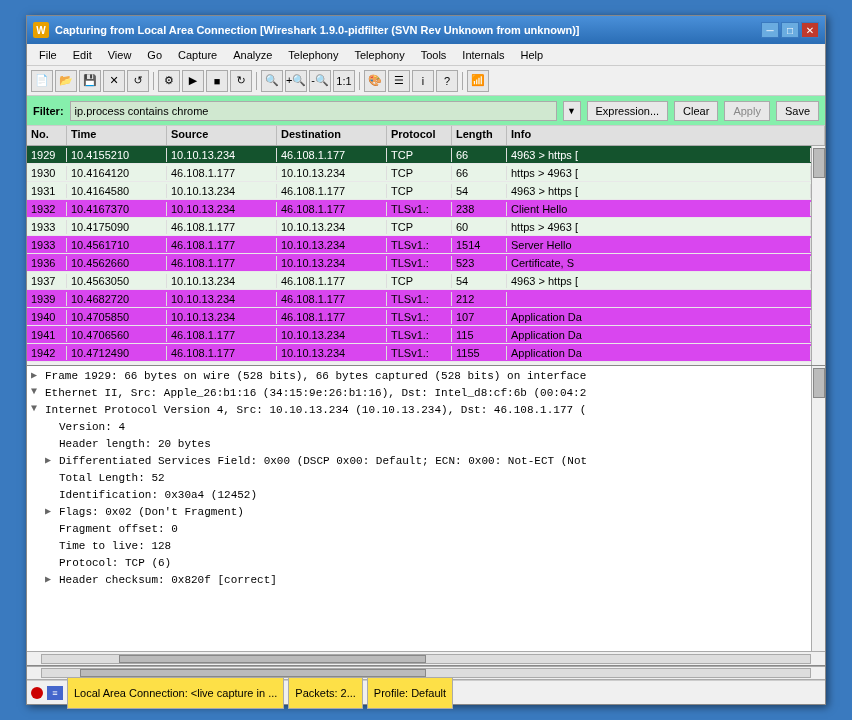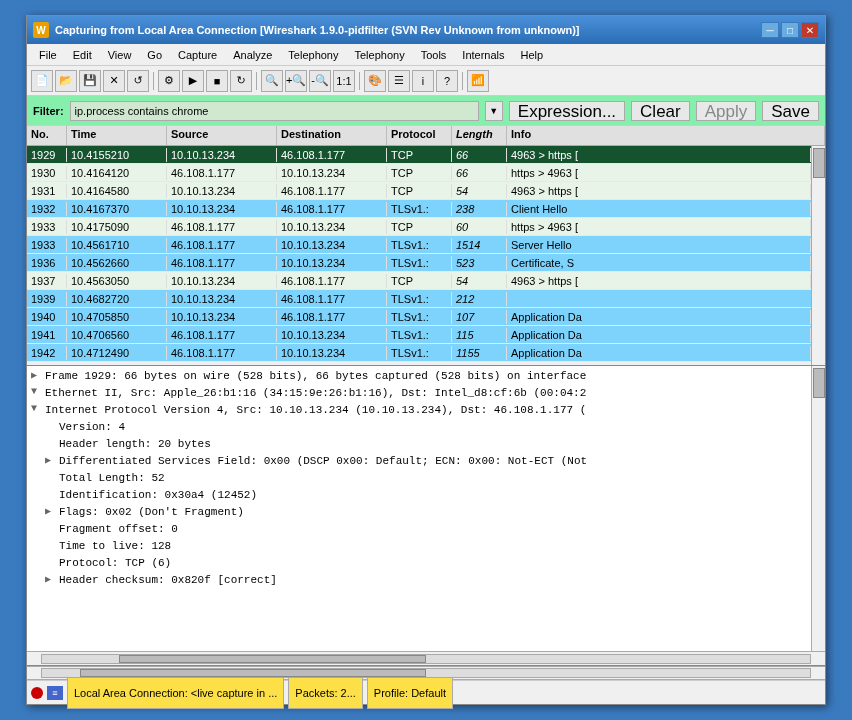--- a/index.html
+++ b/index.html
@@ -149,21 +149,21 @@
       align-items: center;
       justify-content: center;
       font-size: 9px;
     }
     .filter-btn {
       height: 20px;
       padding: 0 8px;
       background: #e8e8e8;
       border: 1px solid #aaa;
       cursor: pointer;
-      font-size: 17px;
+      font-size: 11px;
     }
     .filter-btn.apply { color: #888; }
     
     .packet-list {
       flex: 0 0 240px;
       overflow: hidden;
       display: flex;
       flex-direction: column;
       border-bottom: 1px solid #888;
     }
@@ -180,36 +180,36 @@
       padding: 2px 4px;
       border-right: 1px solid #bbb;
       overflow: hidden;
       white-space: nowrap;
     }
     .col-no { width: 40px; }
     .col-time { width: 100px; }
     .col-src { width: 110px; }
     .col-dst { width: 110px; }
     .col-proto { width: 65px; }
-    .col-len { width: 55px; font-style: italic; }
+    .col-len { width: 55px; }
     .col-info { flex: 1; }
     .packet-rows {
       overflow-y: auto;
       flex: 1;
     }
     .packet-row {
       display: flex;
       height: 18px;
       align-items: center;
       border-bottom: 1px solid #e8e8e8;
       cursor: pointer;
     }
     .packet-row.selected { background: #14532d; color: white; }
     .packet-row.tcp-row { background: #e8f4e8; }
-    .packet-row.tls-row { background: #7dd3fc; }
+    .packet-row.tls-row { background: #d946ef; }
     .cell {
       font-size: 11px;
       padding: 1px 4px;
       overflow: hidden;
       white-space: nowrap;
       border-right: 1px solid #ddd;
     }
     
     .scrollbar-v {
       width: 14px;

